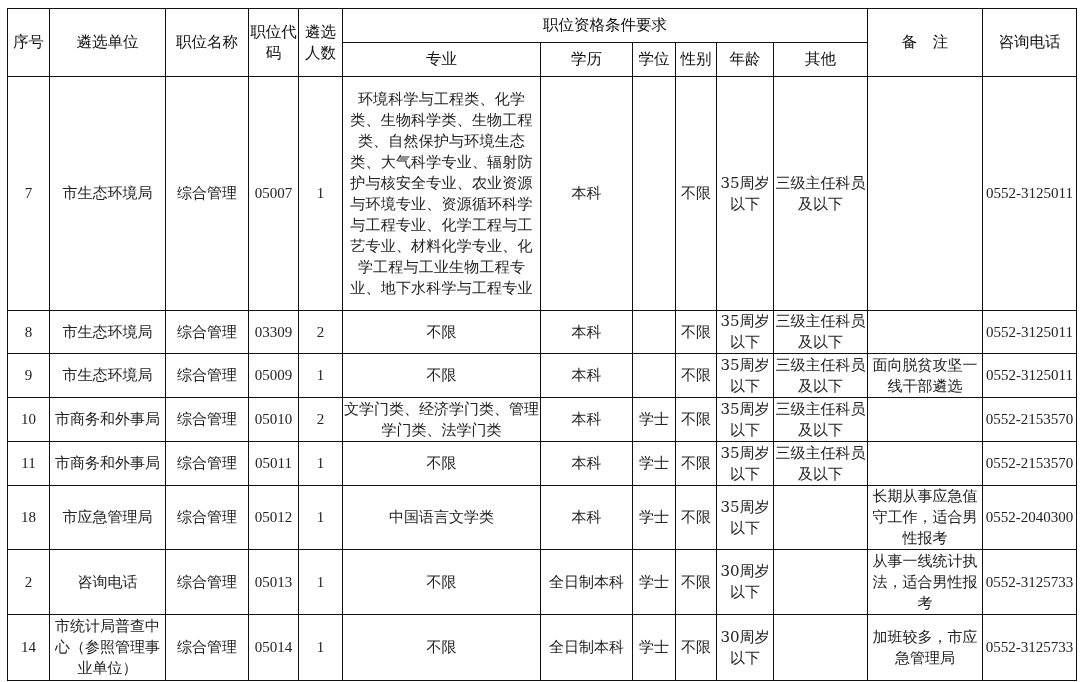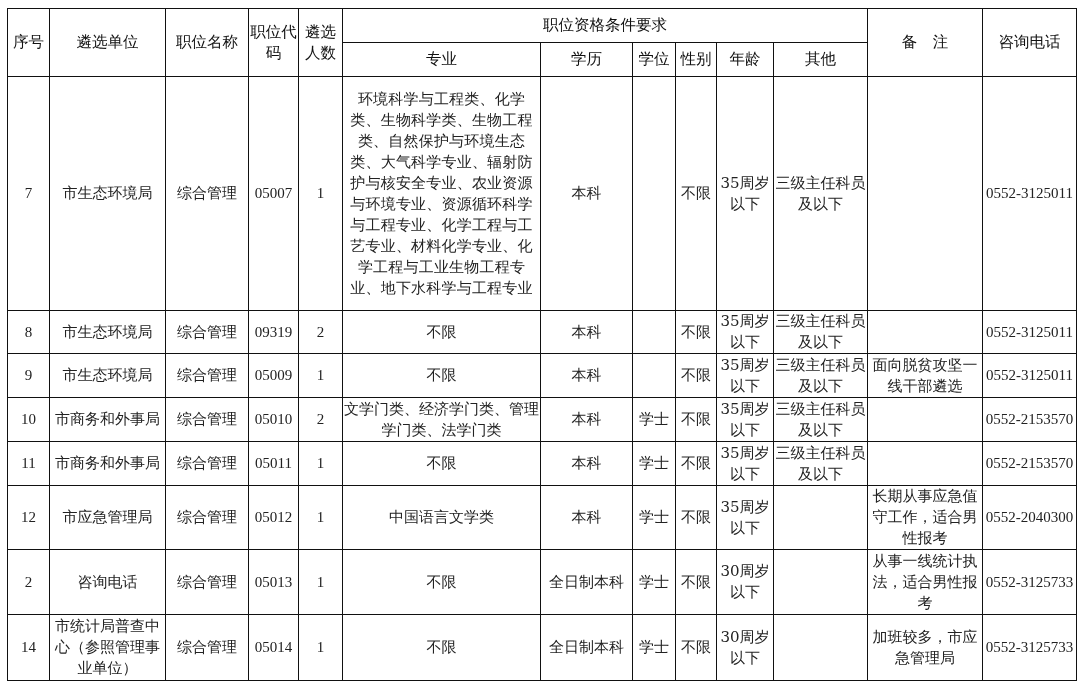--- a/index.html
+++ b/index.html
@@ -82,21 +82,21 @@
       <td>35周岁以下</td>
       <td>三级主任科员及以下</td>
       <td class="note"></td>
       <td class="num">0552-3125011</td>
     </tr>
 
     <tr style="height:42px">
       <td class="num">8</td>
       <td>市生态环境局</td>
       <td>综合管理</td>
-      <td class="num">09319</td>
+      <td class="num">03309</td>
       <td class="num">2</td>
       <td>不限</td>
       <td>本科</td>
       <td></td>
       <td>不限</td>
       <td>35周岁以下</td>
       <td>三级主任科员及以下</td>
       <td class="note"></td>
       <td class="num">0552-3125011</td>
     </tr>
@@ -143,21 +143,21 @@
       <td>本科</td>
       <td>学士</td>
       <td>不限</td>
       <td>35周岁以下</td>
       <td>三级主任科员及以下</td>
       <td class="note"></td>
       <td class="num">0552-2153570</td>
     </tr>
 
     <tr style="height:62px">
-      <td class="num">12</td>
+      <td class="num">18</td>
       <td>市应急管理局</td>
       <td>综合管理</td>
       <td class="num">05012</td>
       <td class="num">1</td>
       <td>中国语言文学类</td>
       <td>本科</td>
       <td>学士</td>
       <td>不限</td>
       <td>35周岁以下</td>
       <td></td>

